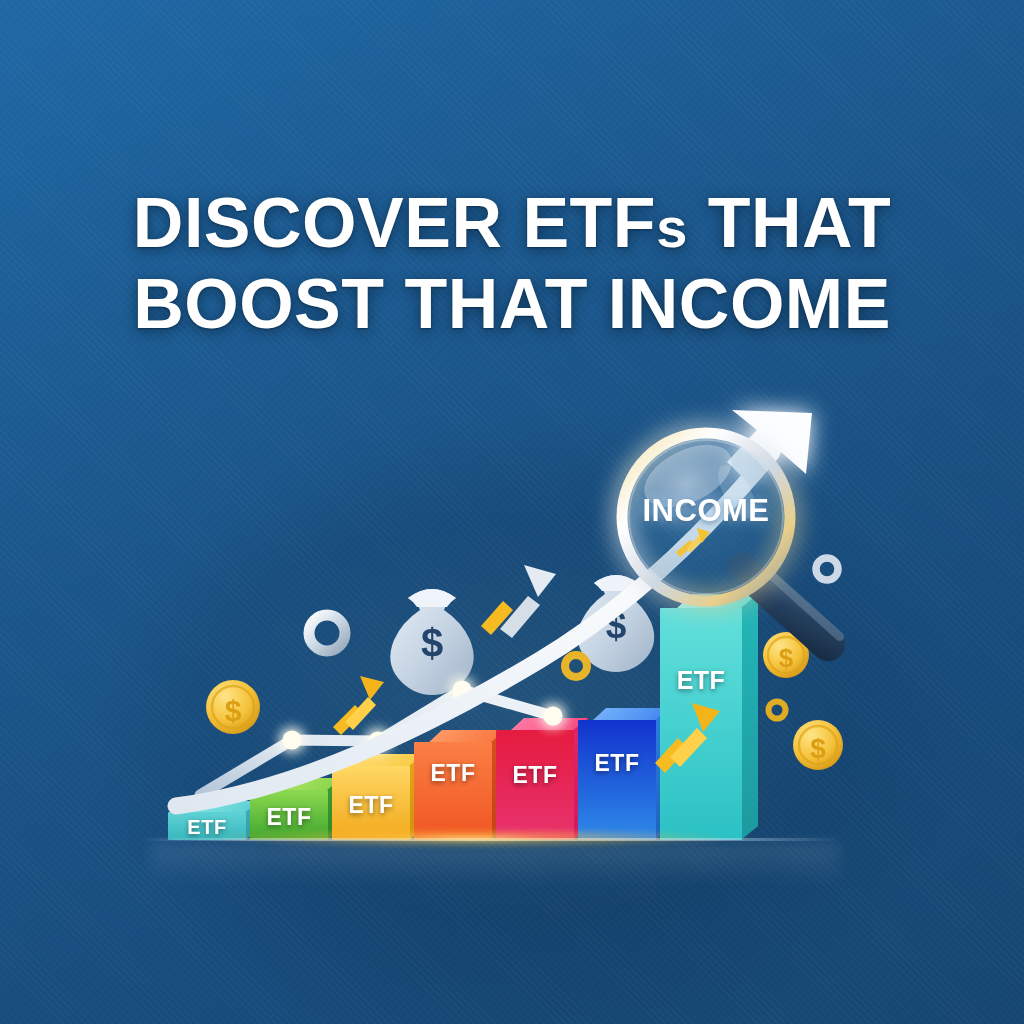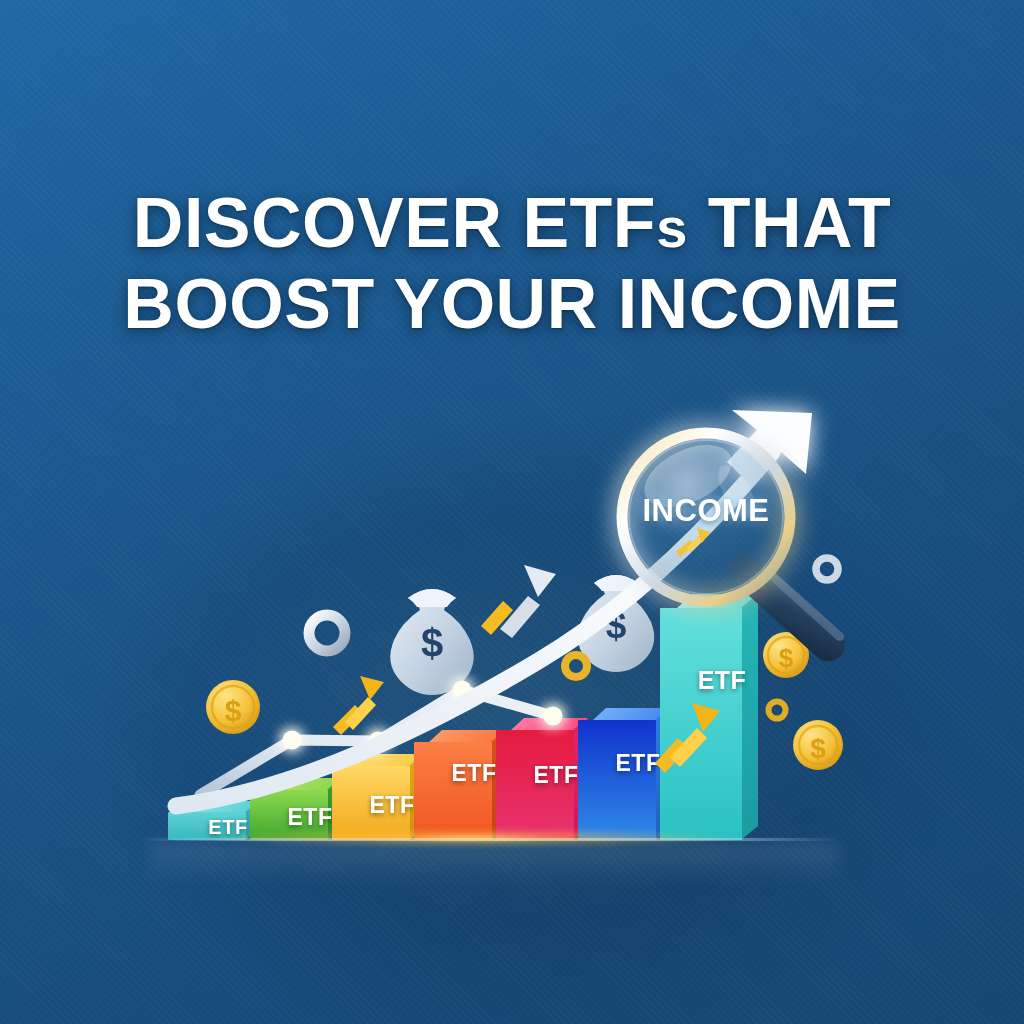--- a/index.html
+++ b/index.html
@@ -29,21 +29,21 @@
 
   
   #art{position:absolute;left:0;top:0;width:1024px;height:1024px;z-index:10;}
   svg.layer{position:absolute;left:0;top:0;width:1024px;height:1024px;overflow:visible;}
 
   
   .barwrap{position:absolute;}
   .barface{position:absolute;left:0;bottom:0;width:100%;border-radius:1px;}
   .barlabel{position:absolute;width:100%;text-align:center;color:#fff;font-weight:700;
             font-size:23px;letter-spacing:.5px;
-            text-shadow:0 2px 5px rgba(0,0,0,.45);padding-left:21px;}
+            text-shadow:0 2px 5px rgba(0,0,0,.45);}
 
   #glowbase{position:absolute;left:120px;top:826px;width:760px;height:24px;
             background:radial-gradient(ellipse 50% 60% at 46% 50%, rgba(255,226,140,.95) 0%,
                        rgba(255,196,70,.45) 22%, rgba(255,190,70,0) 70%);
             filter:blur(2px);z-index:28;pointer-events:none;}
   #baseline{position:absolute;left:140px;top:838px;width:700px;height:3px;z-index:27;
             background:linear-gradient(90deg,rgba(190,215,240,0) 0%,rgba(200,222,245,.55) 18%,
                        rgba(225,240,255,.75) 50%,rgba(200,222,245,.5) 82%,rgba(190,215,240,0) 100%);
             filter:blur(.6px);}
   #basereflect{position:absolute;left:150px;top:843px;width:690px;height:42px;z-index:9;
@@ -53,21 +53,21 @@
 </head>
 <body>
 
 <div id="poster">
   <div id="bgfix"></div>
   <div id="bgglow"></div>
   <div id="bgtex"></div>
 
   <div id="headline">
     <span class="hl"><span>DISCOVER ETF</span><span class="small">s</span><span> THAT</span></span>
-    <span class="hl">BOOST YOUR INCOME</span>
+    <span class="hl">BOOST THAT INCOME</span>
   </div>
 
   <div id="art">
 
     <svg class="layer" style="z-index:5">
       <defs>
         <radialGradient id="haloG" cx="50%" cy="50%" r="50%">
           <stop offset="0%" stop-color="#7fd2ff" stop-opacity=".16"></stop>
           <stop offset="100%" stop-color="#7fd2ff" stop-opacity="0"></stop>
         </radialGradient>

